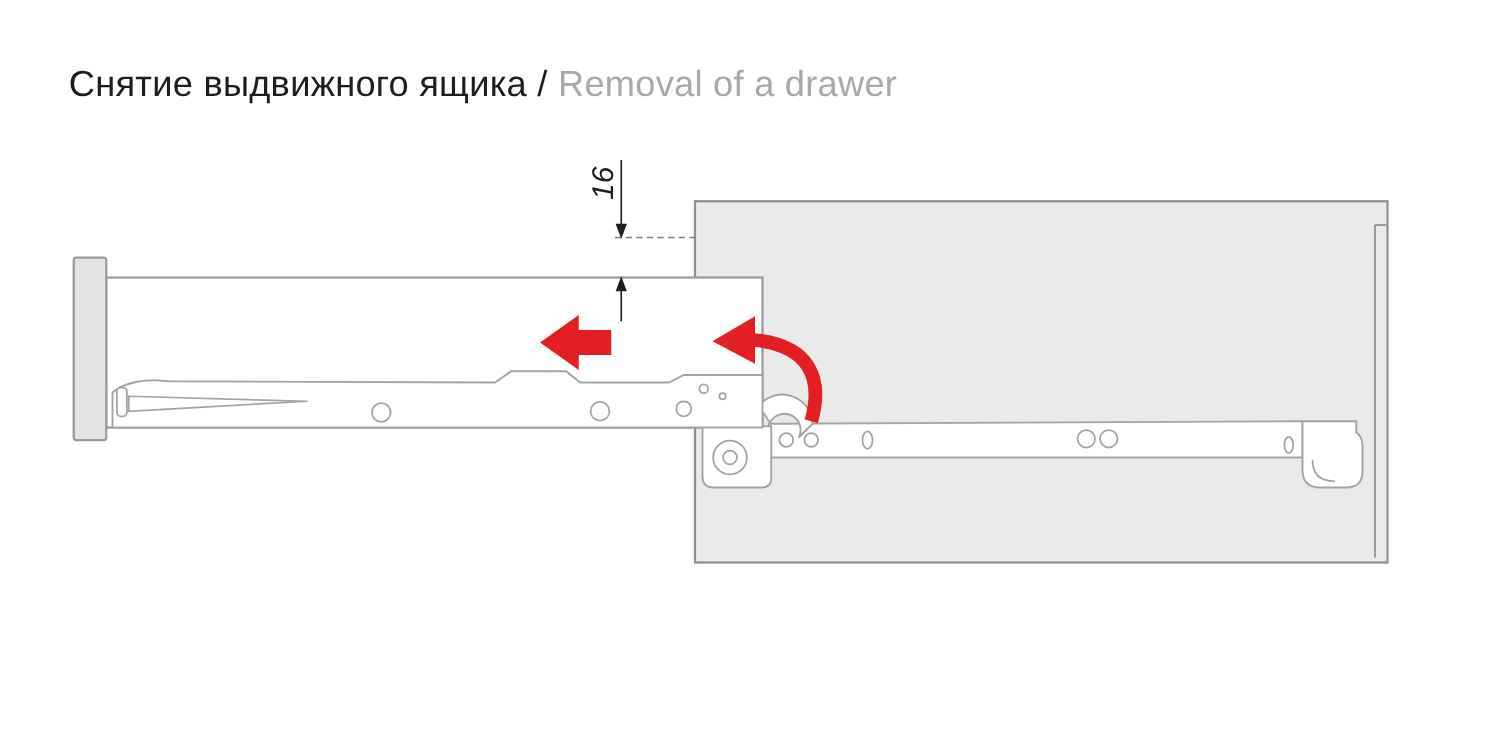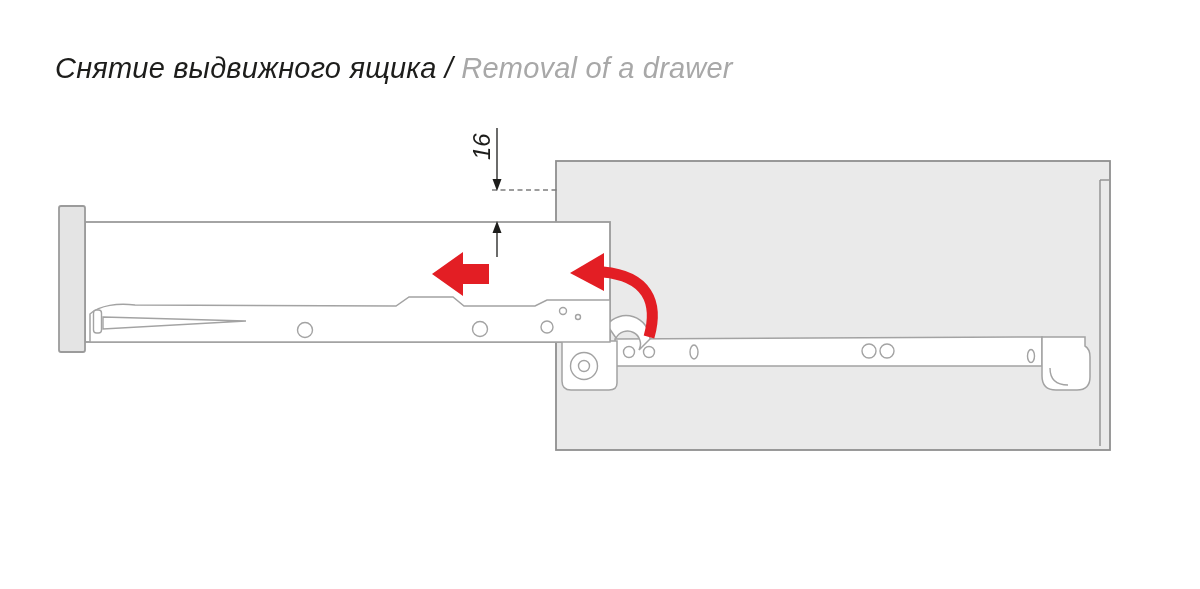--- a/index.html
+++ b/index.html
@@ -9,21 +9,20 @@
     font-family: "Liberation Sans", sans-serif;
     position: relative;
     overflow: hidden;
   }
   .title {
     position: absolute;
     left: 55px; top: 52px;
     font-size: 29px;
     color: #1d1d1b;
     letter-spacing: 0.2px;
-    font-style: italic;
   }
   .title .en { color: #a8a8a8; }
   svg.diagram { position: absolute; left: 0; top: 0; }
 
   .cabinet { fill: #eaeaea; stroke: #8f8f8f; stroke-width: 1.8; }
   .thin    { stroke: #8f8f8f; stroke-width: 1.4; fill: none; }
   .drawer  { fill: #ffffff; stroke: #9b9b9b; stroke-width: 1.8; }
   .panel   { fill: #e4e4e4; stroke: #9b9b9b; stroke-width: 1.8; }
   .rail    { fill: #ffffff; stroke: #a3a3a3; stroke-width: 1.5; }
   .raildet { fill: #ffffff; stroke: #a3a3a3; stroke-width: 1.4; }

